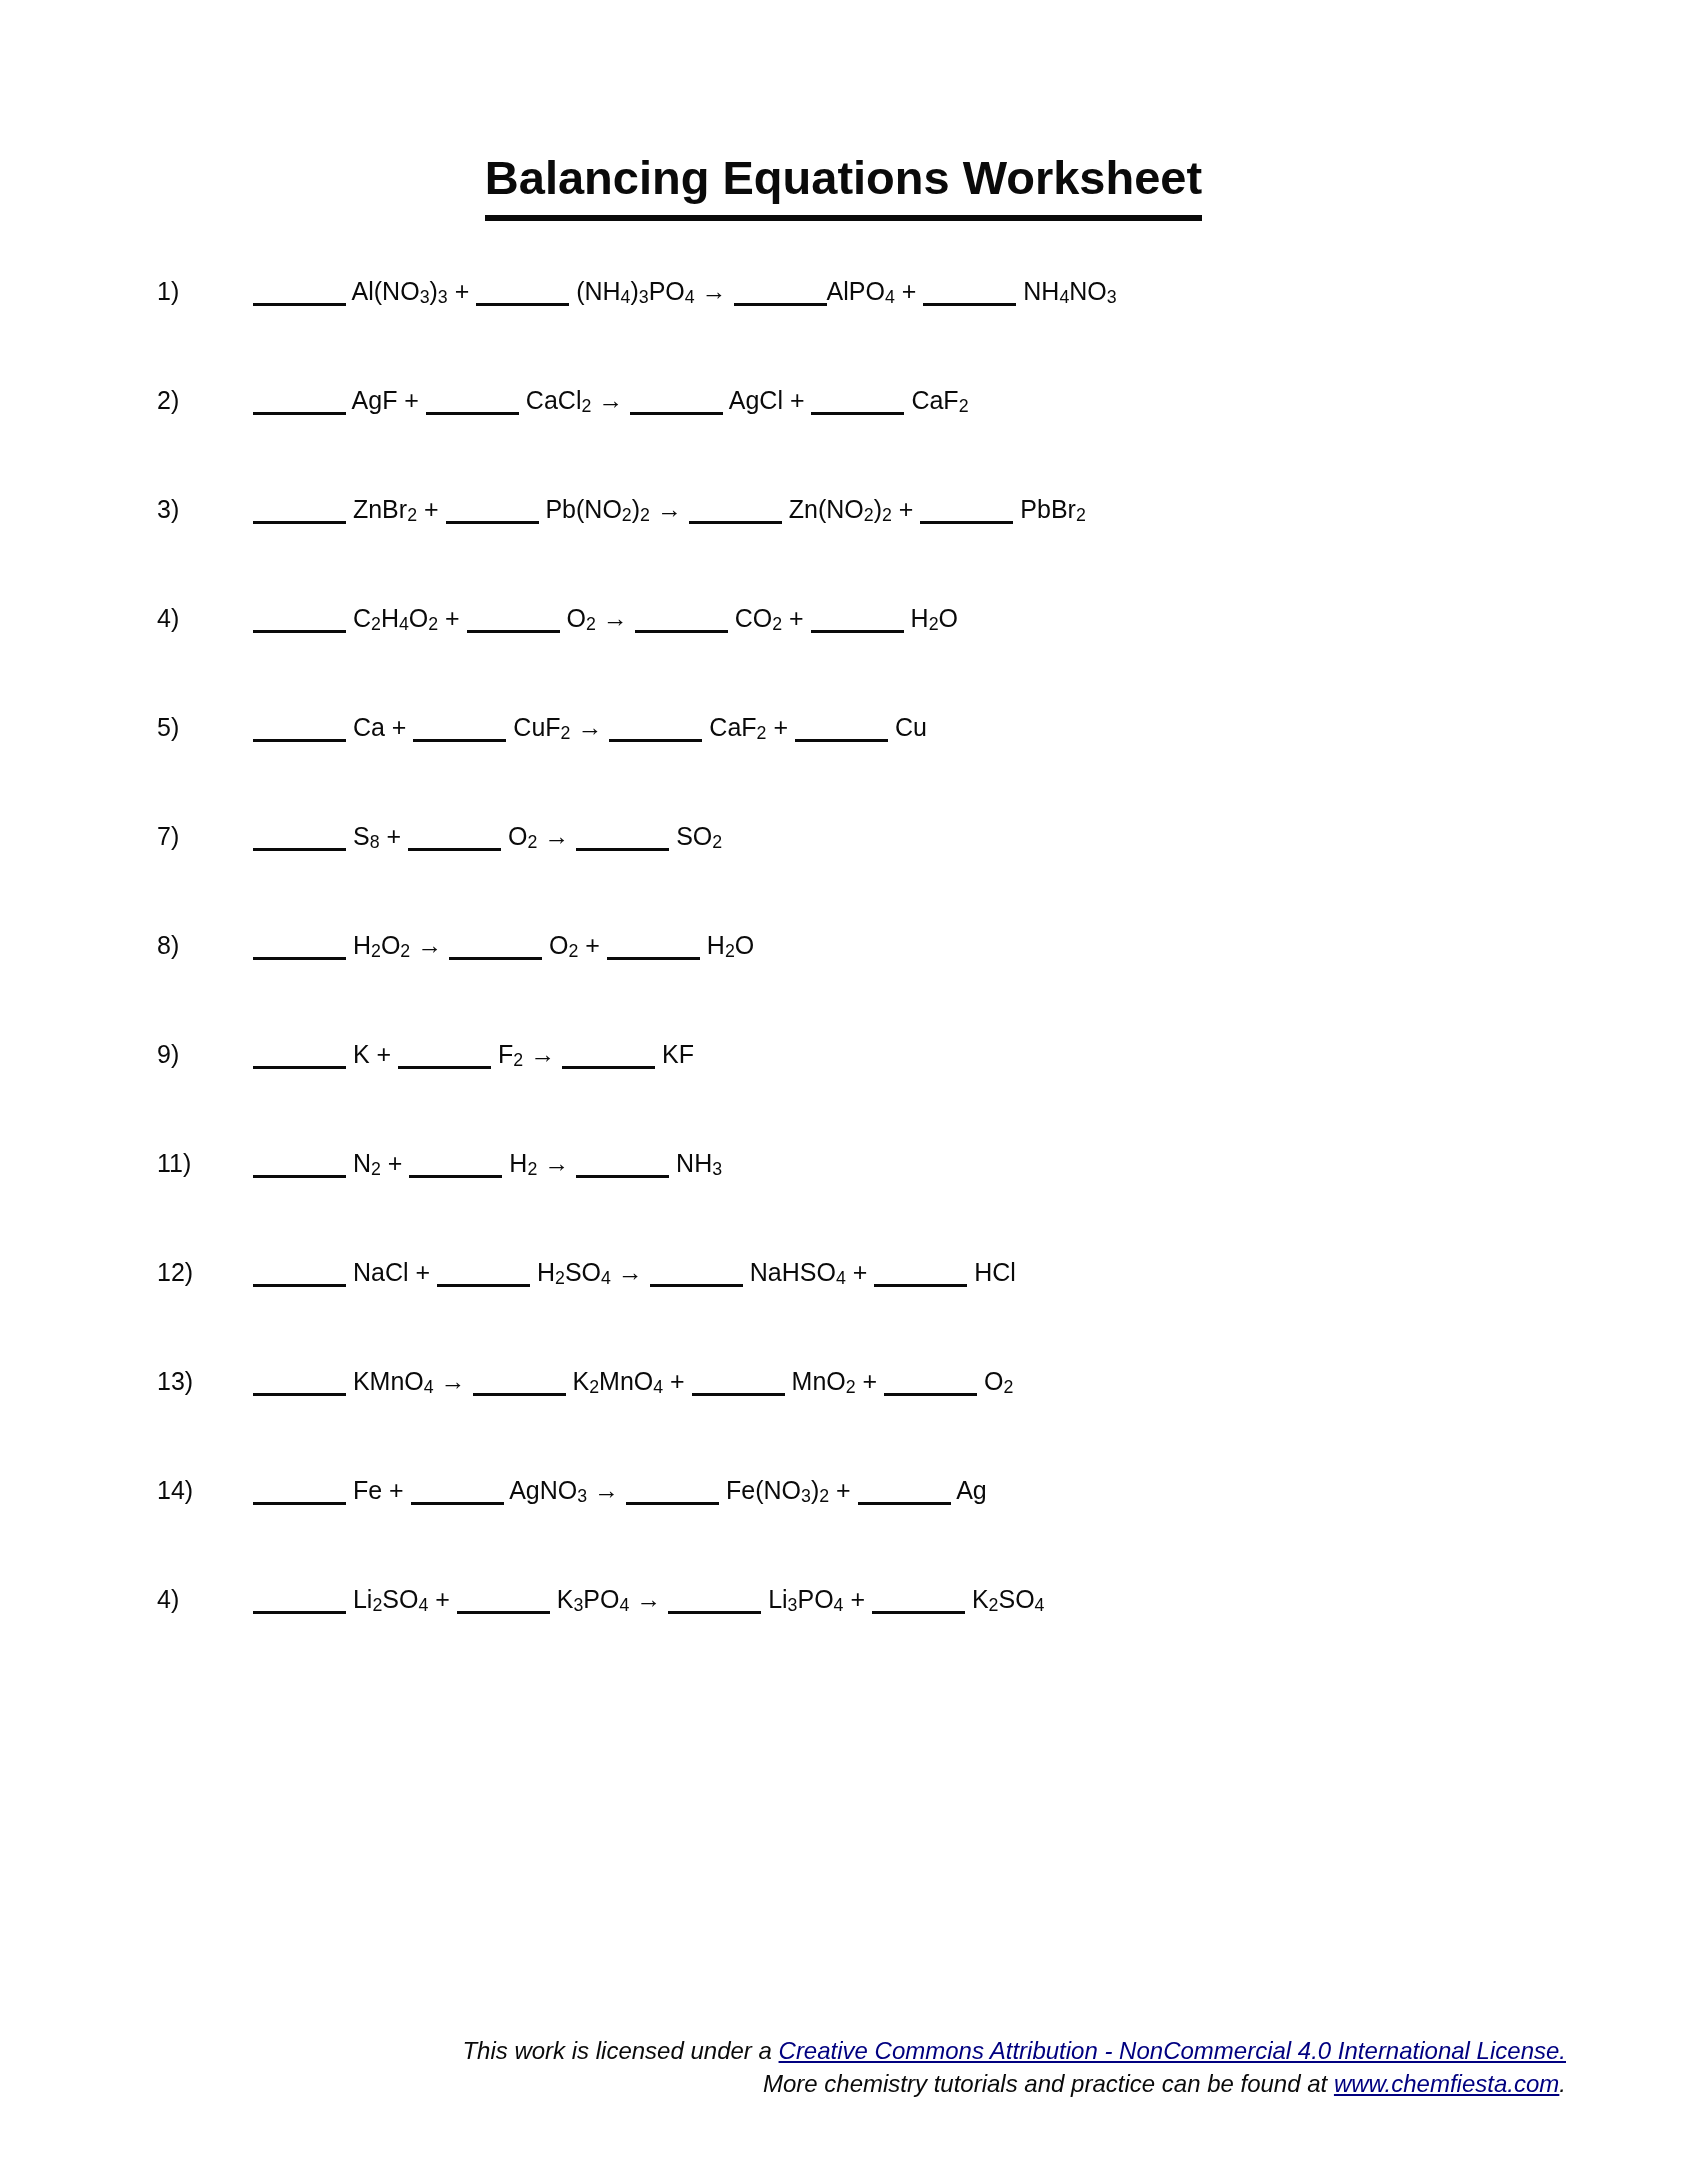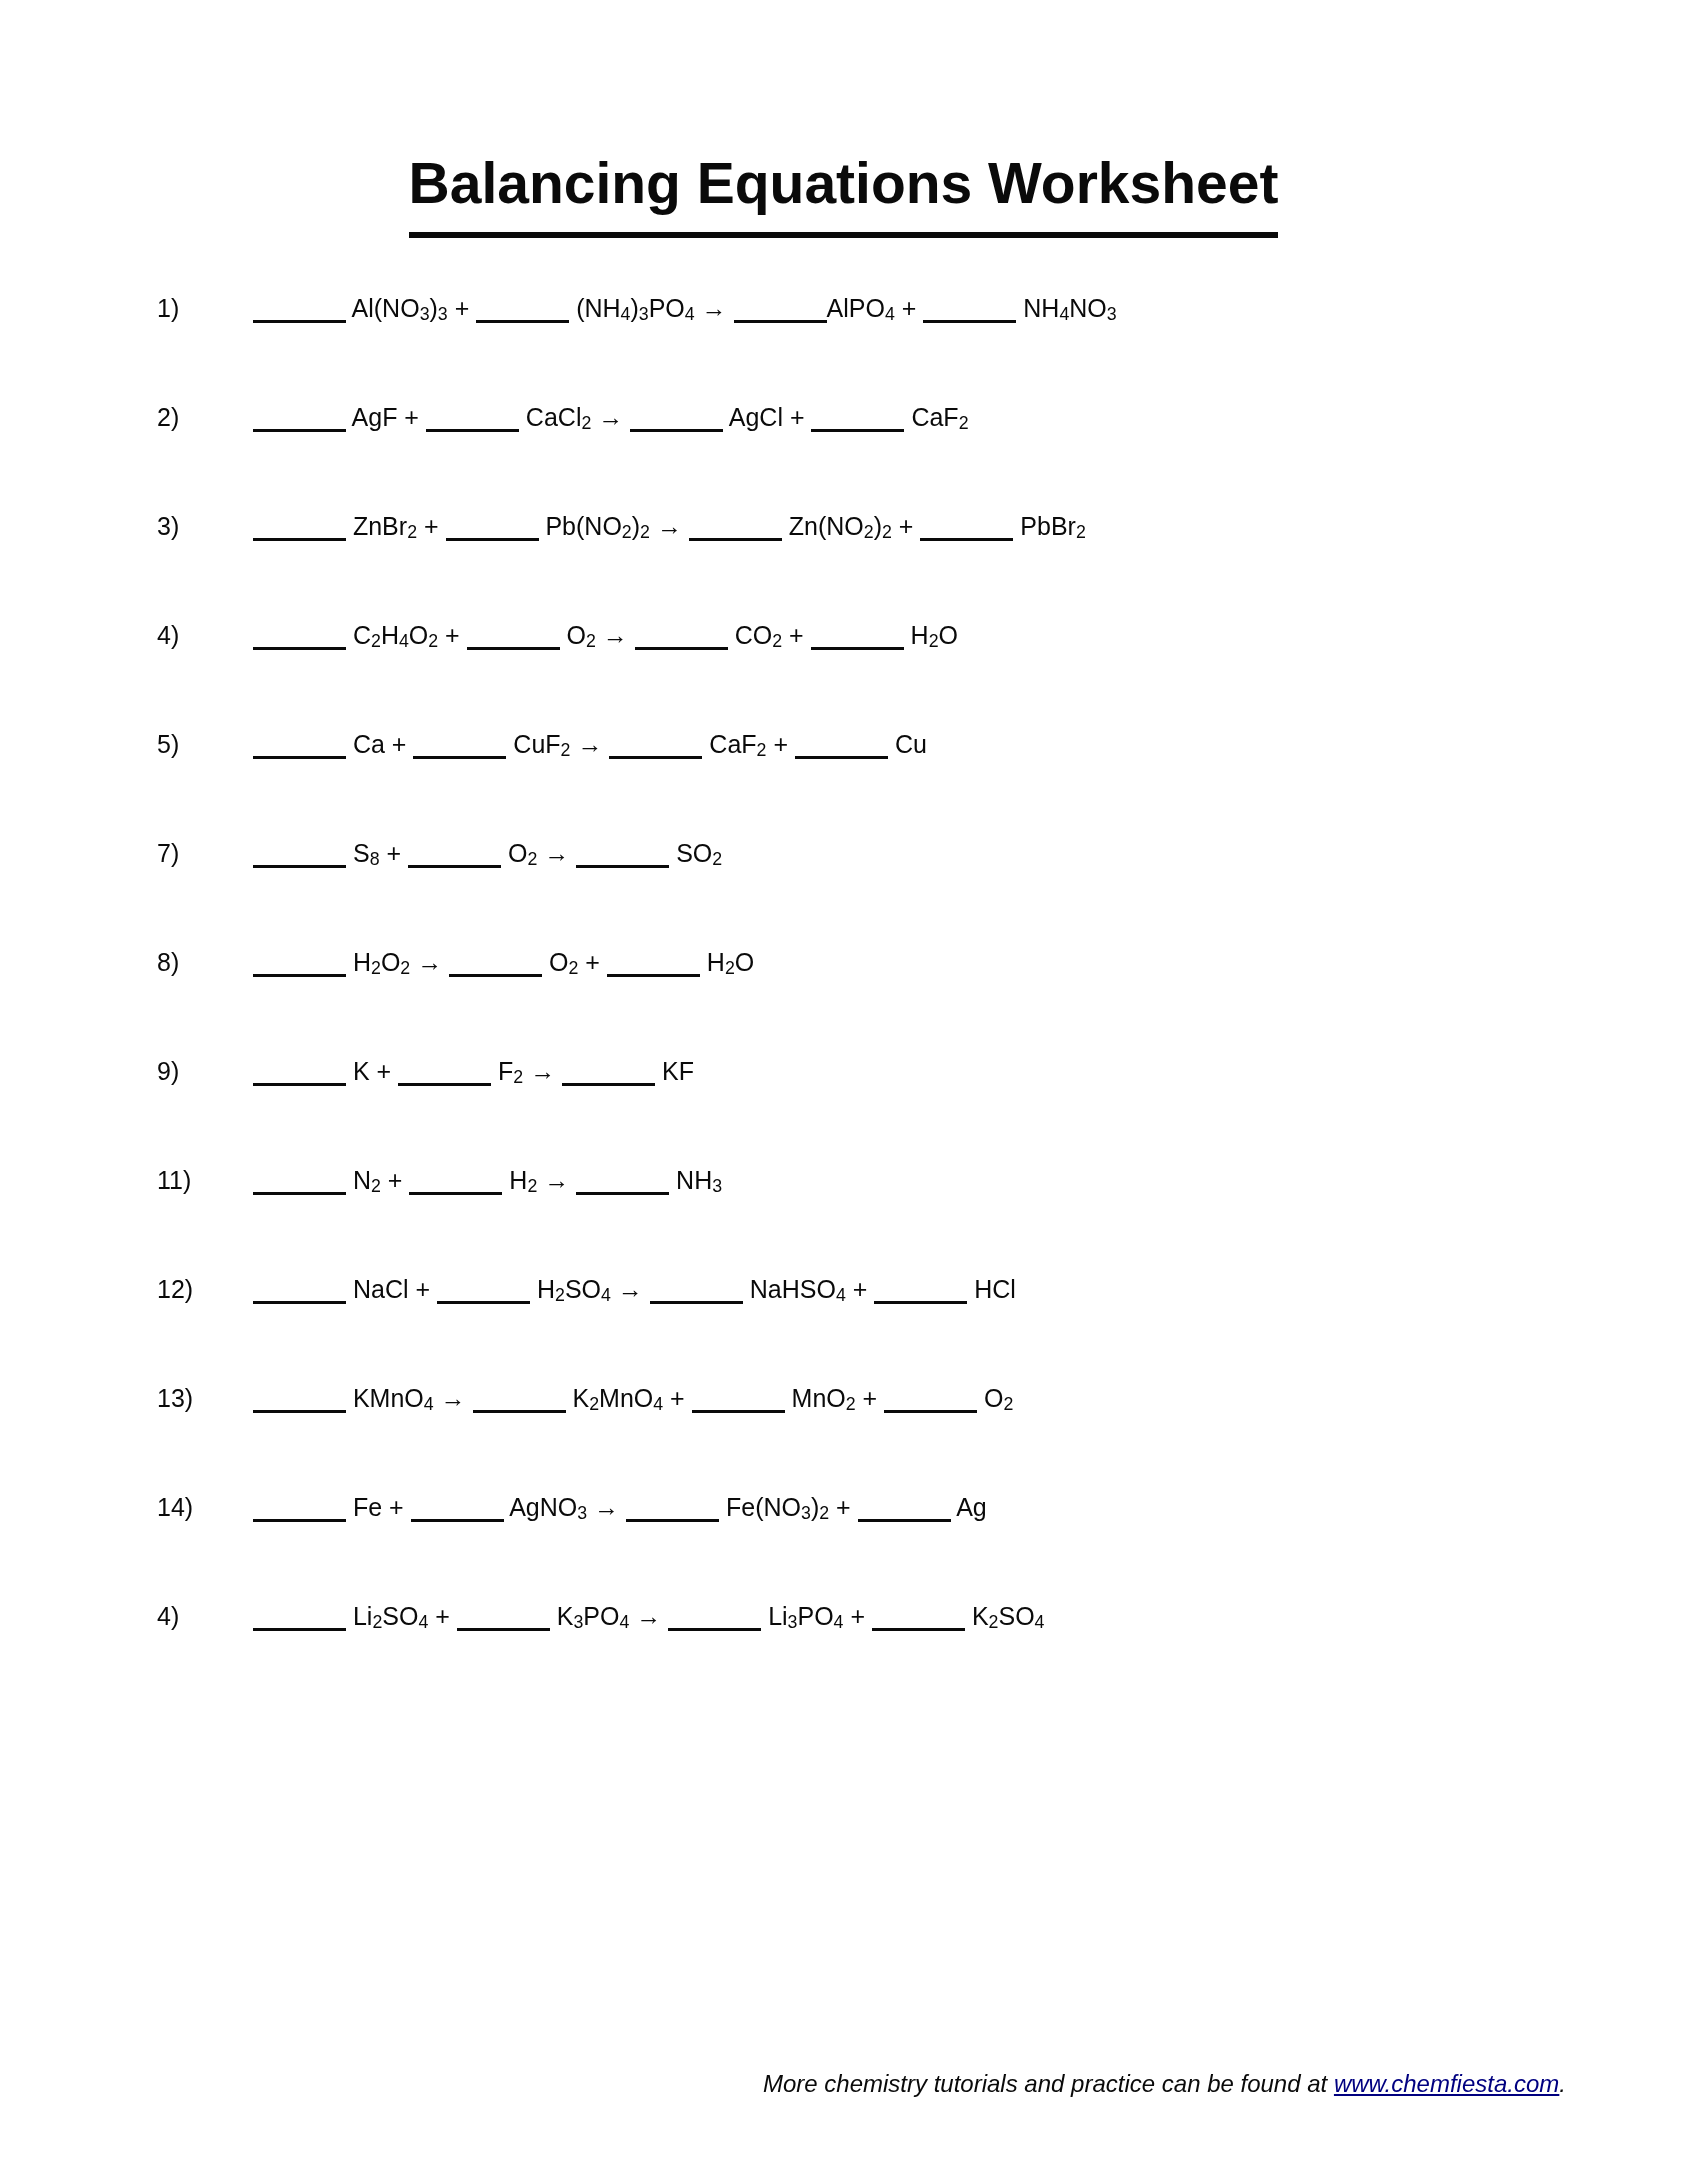--- a/index.html
+++ b/index.html
@@ -11,24 +11,24 @@
     font-family: "Liberation Sans", sans-serif;
     position: relative;
     overflow: hidden;
   }
   .title-wrap {
     padding-top: 150px;
     text-align: center;
   }
   .title {
     display: inline-block;
-    font-size: 57px;
+    font-size: 47px;
     font-weight: bold;
     border-bottom: 6.1px solid #0a0a0a;
-    padding-bottom: 16px;
+    padding-bottom: 10px;
     text-align: center;
   }
   .equations {
     margin-left: 157px;
     margin-top: 51px;
   }
   .eq-row {
     height: 109px;
     font-size: 25px;
     line-height: 38px;
@@ -84,15 +84,16 @@
     <div class="eq-row"><span class="eq-num">8)</span><span class="eq-body"><span class="blank"></span> H<sub>2</sub>O<sub>2</sub> → <span class="blank"></span> O<sub>2</sub> + <span class="blank"></span> H<sub>2</sub>O</span></div>
     <div class="eq-row"><span class="eq-num">9)</span><span class="eq-body"><span class="blank"></span> K + <span class="blank"></span> F<sub>2</sub> → <span class="blank"></span> KF</span></div>
     <div class="eq-row"><span class="eq-num">11)</span><span class="eq-body"><span class="blank"></span> N<sub>2</sub> + <span class="blank"></span> H<sub>2</sub> → <span class="blank"></span> NH<sub>3</sub></span></div>
     <div class="eq-row"><span class="eq-num">12)</span><span class="eq-body"><span class="blank"></span> NaCl + <span class="blank"></span> H<sub>2</sub>SO<sub>4</sub> → <span class="blank"></span> NaHSO<sub>4</sub> + <span class="blank"></span> HCl</span></div>
     <div class="eq-row"><span class="eq-num">13)</span><span class="eq-body"><span class="blank"></span> KMnO<sub>4</sub> → <span class="blank"></span> K<sub>2</sub>MnO<sub>4</sub> + <span class="blank"></span> MnO<sub>2</sub> + <span class="blank"></span> O<sub>2</sub></span></div>
     <div class="eq-row"><span class="eq-num">14)</span><span class="eq-body"><span class="blank"></span> Fe + <span class="blank"></span> AgNO<sub>3</sub> → <span class="blank"></span> Fe(NO<sub>3</sub>)<sub>2</sub> + <span class="blank"></span> Ag</span></div>
     <div class="eq-row"><span class="eq-num">4)</span><span class="eq-body"><span class="blank"></span> Li<sub>2</sub>SO<sub>4</sub> + <span class="blank"></span> K<sub>3</sub>PO<sub>4</sub> → <span class="blank"></span> Li<sub>3</sub>PO<sub>4</sub> + <span class="blank"></span> K<sub>2</sub>SO<sub>4</sub></span></div>
   </div>
 
 <div class="footer">
+  <div><span>This work is licensed under a </span><a href="#">Creative Commons Attribution - NonCommercial 4.0 International License.</a></div>
   <div><span>More chemistry tutorials and practice can be found at </span><a href="#">www.chemfiesta.com</a><span>.</span></div>
 </div>
 
 
 </body></html>

